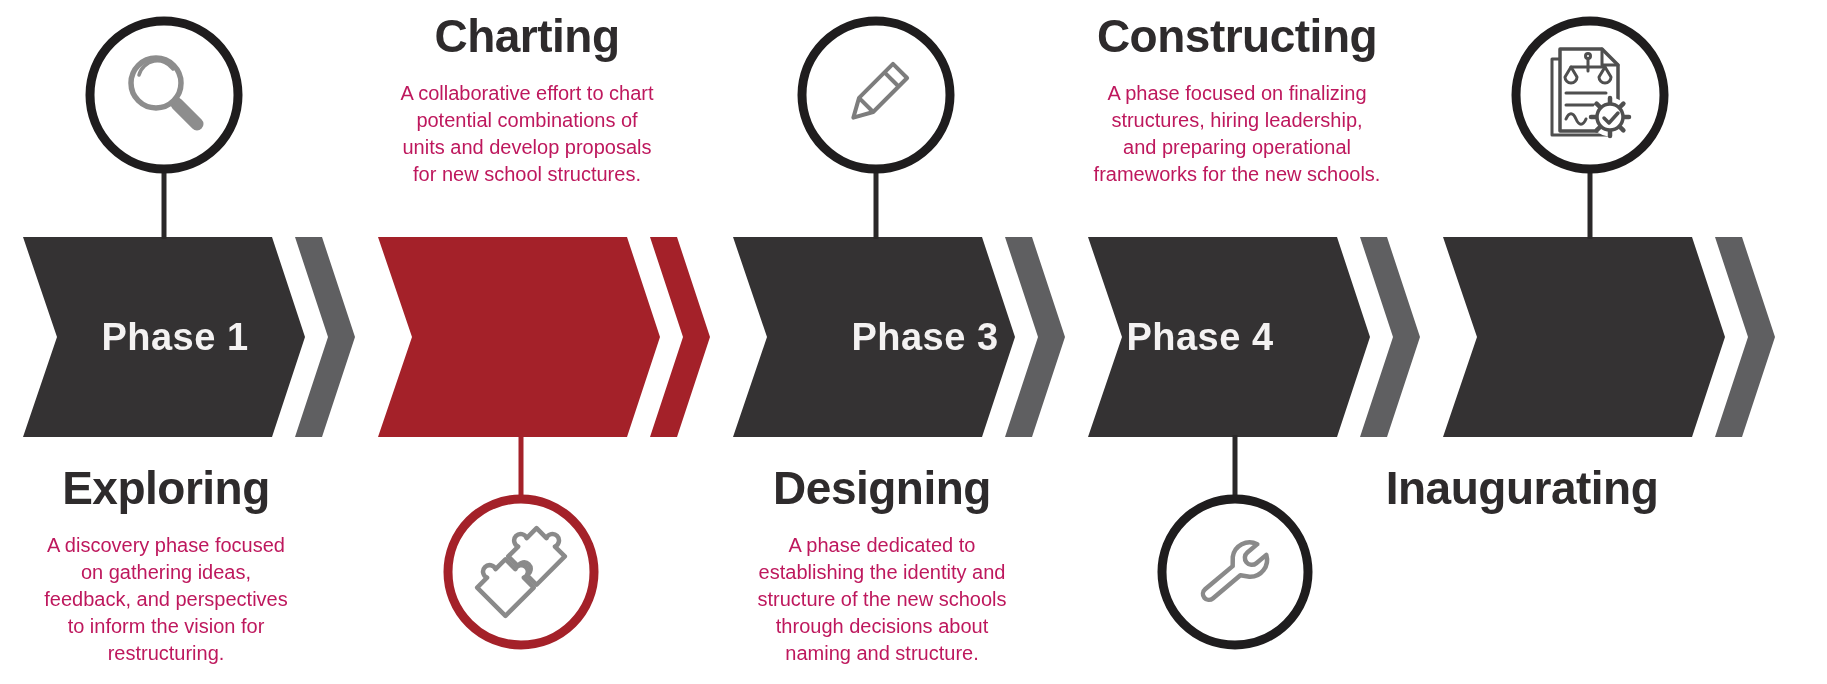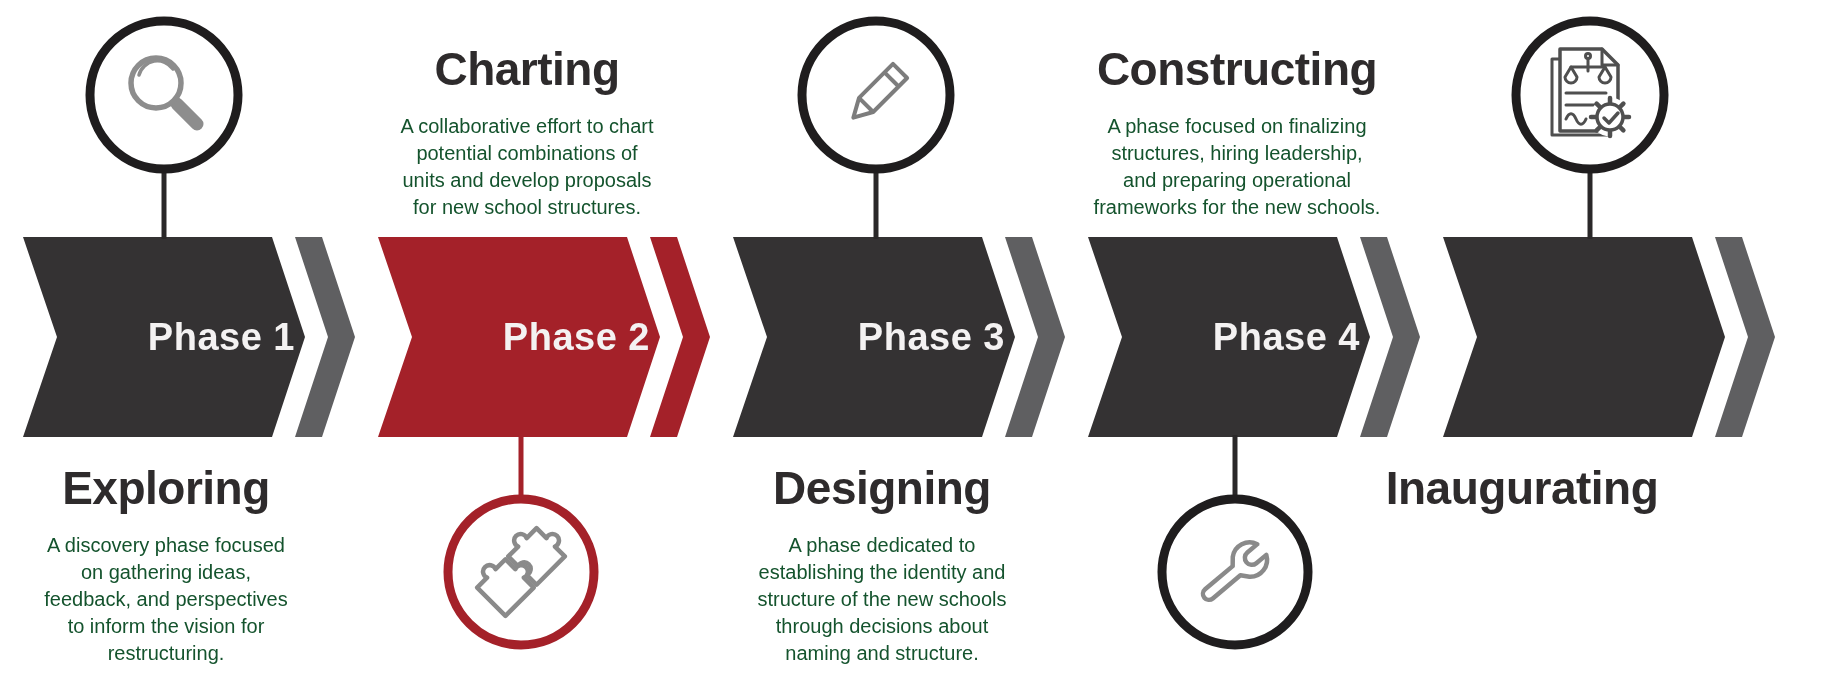--- a/index.html
+++ b/index.html
@@ -14,30 +14,30 @@
   .sep-red{fill:#a42129;}
   .conn-dark{stroke:#2a2829;stroke-width:5;}
   .conn-red{stroke:#a42129;stroke-width:5;}
   .ring-dark{fill:#ffffff;stroke:#1f1d1e;stroke-width:9;}
   .ring-red{fill:#ffffff;stroke:#a42129;stroke-width:9;}
   .icon-gray{stroke:#8a8a8a;fill:#ffffff;stroke-width:4.5;stroke-linejoin:round;stroke-linecap:round;}
   .icon-mid{stroke:#7d7d7d;fill:#ffffff;stroke-width:4;stroke-linejoin:round;stroke-linecap:round;}
   .icon-dark{stroke:#4f4f4f;fill:none;stroke-width:3;stroke-linejoin:round;stroke-linecap:round;}
   .phase-label{
     position:absolute;top:307px;width:240px;height:60px;line-height:60px;
-    text-align:right;font-size:38px;font-weight:700;color:#f4f2f2;letter-spacing:.5px;
+    text-align:center;font-size:38px;font-weight:700;color:#f4f2f2;letter-spacing:.5px;
   }
   .text-block{position:absolute;width:380px;text-align:center;}
-  .text-block.top{top:10px;margin-top:33px;}
+  .text-block.top{top:10px;}
   .text-block.bottom{top:462px;}
   .text-block h2{
     margin:0;font-size:46px;line-height:52px;font-weight:700;color:#2e2b2c;letter-spacing:-0.5px;
   }
   .text-block p{
-    margin:18px 0 0 0;font-size:20px;line-height:27px;color:#14532d;white-space:pre-line;
+    margin:18px 0 0 0;font-size:20px;line-height:27px;color:#be185d;white-space:pre-line;
   }
 </style>
 </head>
 <body>
 
 <div id="canvas">
 
   <svg width="1827" height="684" viewBox="0 0 1827 684">
 
     <polygon class="arrow-dark" points="23,237 272,237 305,337 272,437 23,437 57,337"></polygon>
@@ -107,23 +107,22 @@
           <line x1="9.5" y1="-9.5" x2="13.4" y2="-13.4"></line>
           <line x1="-9.5" y1="9.5" x2="-13.4" y2="13.4"></line>
         </g>
         <circle r="13" fill="#ffffff" stroke="#4f4f4f" stroke-width="3.5"></circle>
         <path d="M -6,1 l 5,5 l 9,-10" fill="none" stroke="#4f4f4f" stroke-width="3.5" stroke-linecap="round" stroke-linejoin="round"></path>
       </g>
     </g>
   </svg>
 
   <div class="phase-label" style="left:55px">Phase 1</div>
-  <div class="phase-label" style="left:410px">Phase 2</div>
-  <div class="phase-label" style="left:765px">Phase 3</div>
-  <div class="phase-label" style="left:1120px">Phase 4</div>
+  <div class="phase-label" style="left:805px">Phase 3</div>
+  <div class="phase-label" style="left:1080px">Phase 4</div>
 
   <div class="text-block bottom" style="left:-24px">
     <h2>Exploring</h2>
     <p>A discovery phase focused
 on gathering ideas,
 feedback, and perspectives
 to inform the vision for
 restructuring.</p>
   </div>
 

